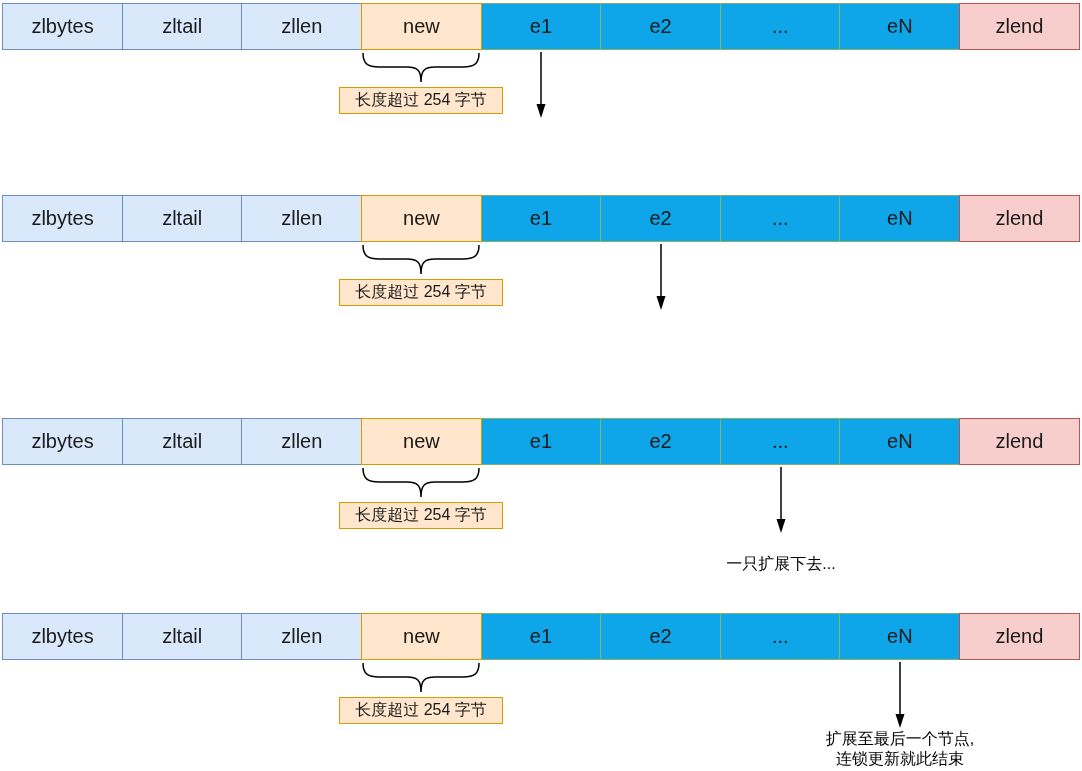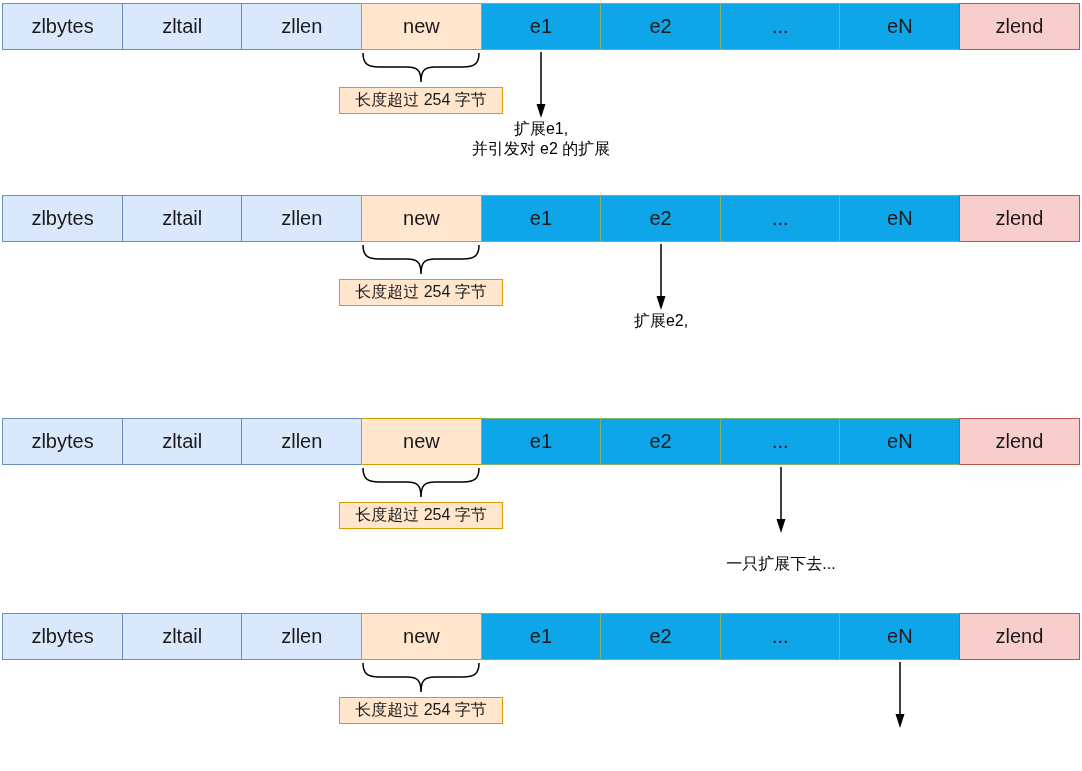--- a/index.html
+++ b/index.html
@@ -69,24 +69,20 @@
     <div class="cell red">zlend</div>
   </div>
   <svg class="brace-svg" style="left:361px; top:48px" width="120" height="36" viewBox="0 0 120 36">
     <path d="M 2,2 C 2,13 7,16 18,16 L 46,16 C 56,16 60,19 60,31 C 60,19 64,16 74,16 L 102,16 C 113,16 118,13 118,2" fill="none" stroke="#000000" stroke-width="1.5"></path>
   </svg>
   <div class="callout" style="left:339px; top:84px">长度超过 254 字节</div>
   <svg class="arrow-svg" style="left:529px; top:49px" width="24" height="68" viewBox="0 0 24 68">
     <line x1="12" y1="0" x2="12" y2="53" stroke="#000000" stroke-width="1.5"></line>
     <polygon points="12,66 7.5,52 16.5,52" fill="#000000"></polygon>
   </svg>
-  <div class="annotation" style="left:411px; top:116px">
-    <span>扩展e1,</span>
-    <span>并引发对 e2 的扩展</span>
-  </div>
 </div>
 
 <div class="section" style="top:195px">
   <div class="row">
     <div class="cell blue">zlbytes</div>
     <div class="cell blue">zltail</div>
     <div class="cell blue">zllen</div>
     <div class="cell orange">new</div>
     <div class="cell green">e1</div>
     <div class="cell green">e2</div>
@@ -96,21 +92,20 @@
   </div>
   <svg class="brace-svg" style="left:361px; top:48px" width="120" height="36" viewBox="0 0 120 36">
     <path d="M 2,2 C 2,13 7,16 18,16 L 46,16 C 56,16 60,19 60,31 C 60,19 64,16 74,16 L 102,16 C 113,16 118,13 118,2" fill="none" stroke="#000000" stroke-width="1.5"></path>
   </svg>
   <div class="callout" style="left:339px; top:84px">长度超过 254 字节</div>
   <svg class="arrow-svg" style="left:649px; top:49px" width="24" height="68" viewBox="0 0 24 68">
     <line x1="12" y1="0" x2="12" y2="53" stroke="#000000" stroke-width="1.5"></line>
     <polygon points="12,66 7.5,52 16.5,52" fill="#000000"></polygon>
   </svg>
   <div class="annotation" style="left:531px; top:116px">
-    <span>扩展e2,</span>
   </div>
 </div>
 
 <div class="section" style="top:418px">
   <div class="row">
     <div class="cell blue">zlbytes</div>
     <div class="cell blue">zltail</div>
     <div class="cell blue">zllen</div>
     <div class="cell orange">new</div>
     <div class="cell green">e1</div>
@@ -146,13 +141,17 @@
     <div class="cell red">zlend</div>
   </div>
   <svg class="brace-svg" style="left:361px; top:48px" width="120" height="36" viewBox="0 0 120 36">
     <path d="M 2,2 C 2,13 7,16 18,16 L 46,16 C 56,16 60,19 60,31 C 60,19 64,16 74,16 L 102,16 C 113,16 118,13 118,2" fill="none" stroke="#000000" stroke-width="1.5"></path>
   </svg>
   <div class="callout" style="left:339px; top:84px">长度超过 254 字节</div>
   <svg class="arrow-svg" style="left:888px; top:49px" width="24" height="68" viewBox="0 0 24 68">
     <line x1="12" y1="0" x2="12" y2="53" stroke="#000000" stroke-width="1.5"></line>
     <polygon points="12,66 7.5,52 16.5,52" fill="#000000"></polygon>
   </svg>
+  <div class="annotation" style="left:770px; top:116px">
+    <span>扩展至最后一个节点,</span>
+    <span>连锁更新就此结束</span>
+  </div>
 </div>
 
 </body></html>

